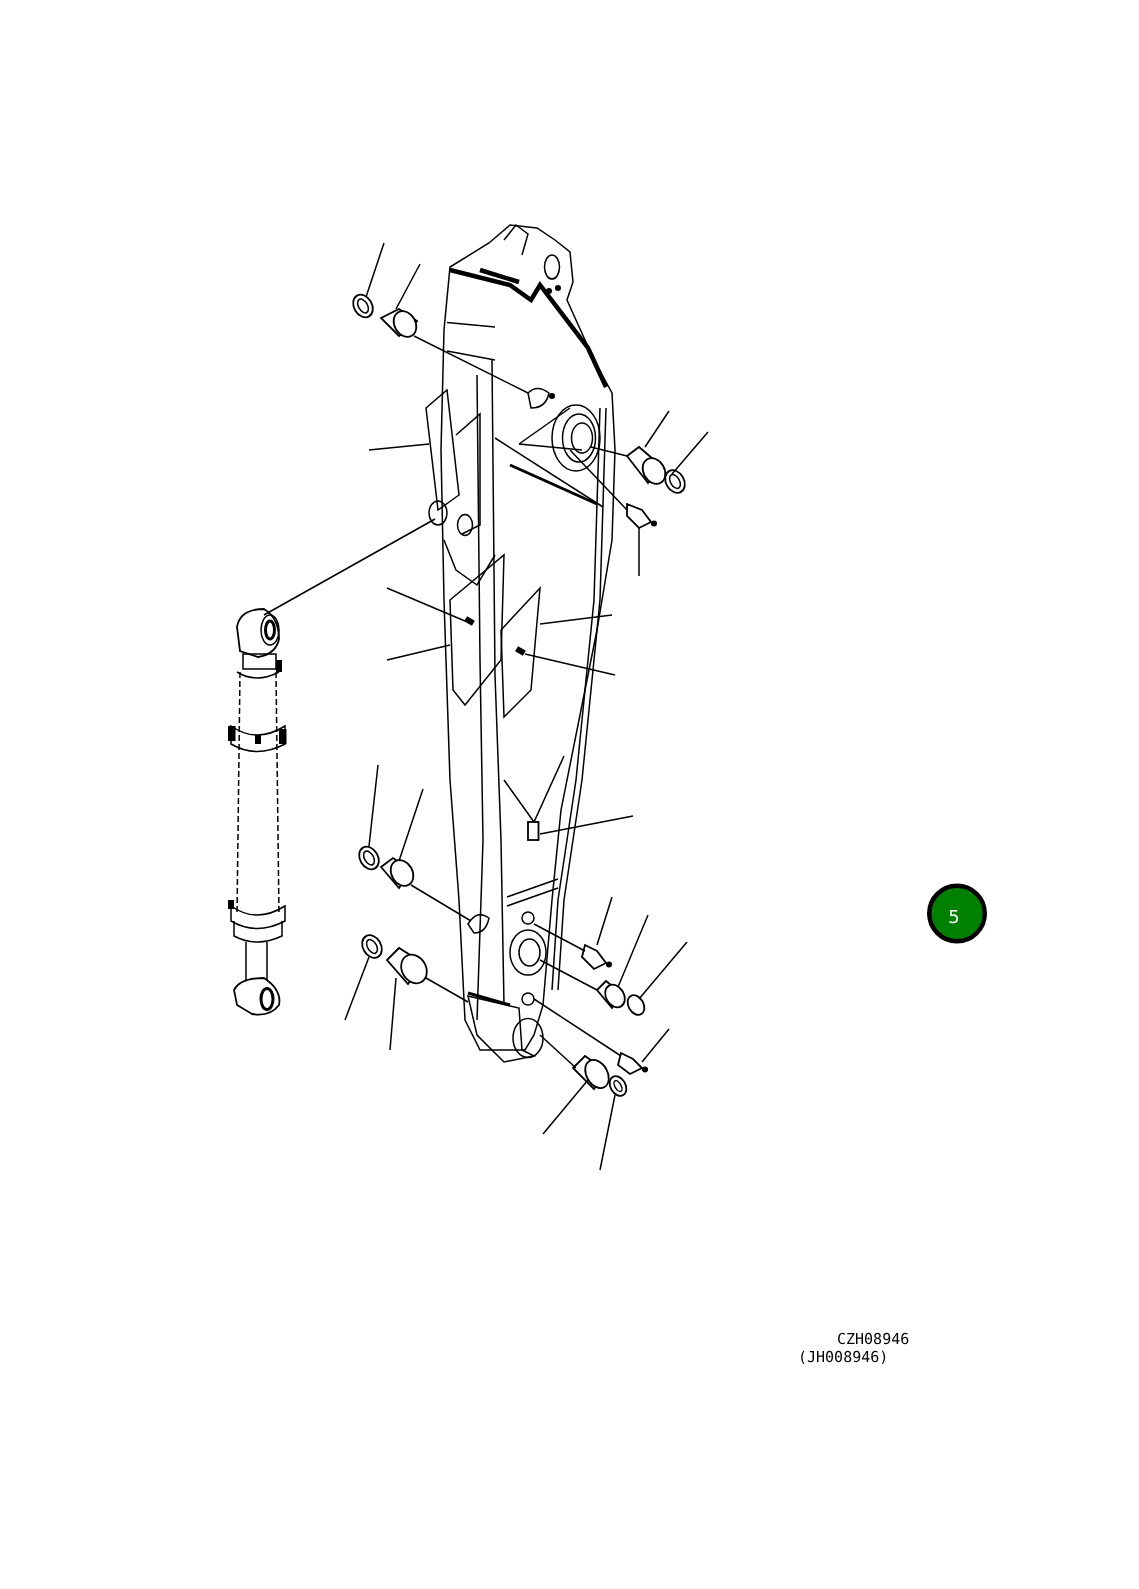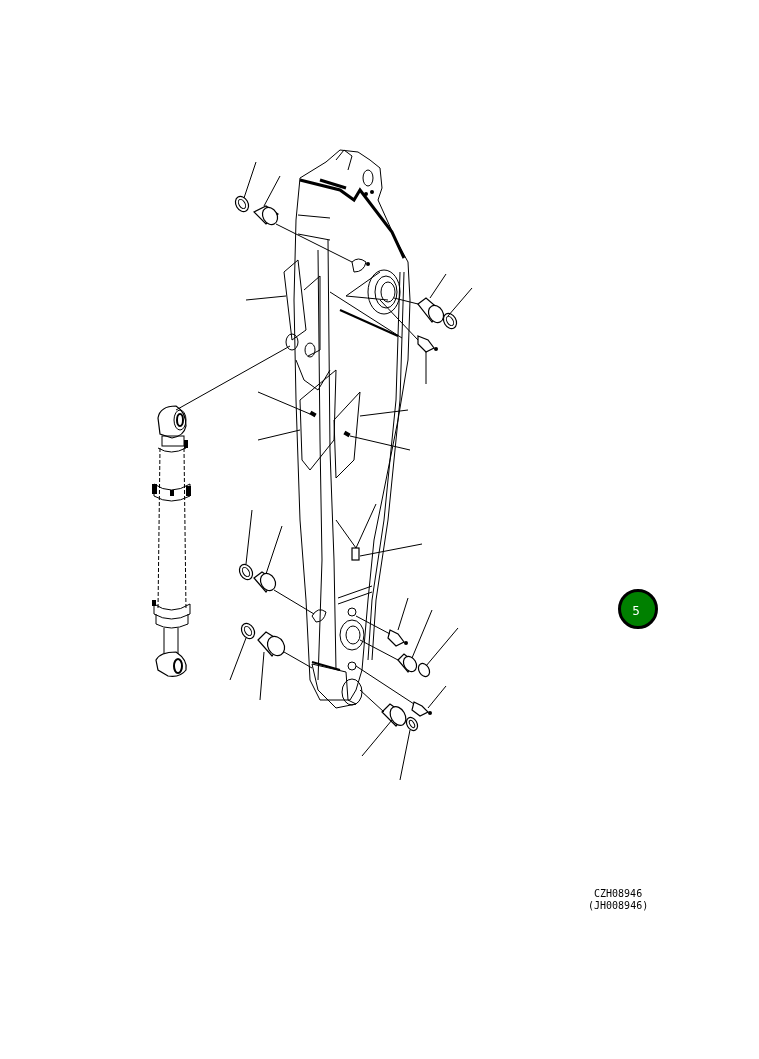--- a/index.html
+++ b/index.html
@@ -30,24 +30,23 @@
       display: flex; align-items: center; justify-content: center;
       cursor: pointer;
     }
     #callout span { position: relative; top: 2px; left: -2px; }
     .figcode {
       position: absolute;
       font-size: 10px;
       line-height: 11px;
       color: #000;
       white-space: nowrap;
-      margin-left: 36px;
     }
     #code1 { left: 558px; top: 888px; }
-    #code2 { left: 552px; top: 900px; }
+    #code2 { left: 532px; top: 900px; }
   </style>
 </head>
 <body>
 
 <div id="canvas">
   <svg id="drawing" width="759" height="1059" viewBox="0 0 759 1059">
 
     <g>
 
       <path class="ln" d="M296,220 L300,178 L326,162 L340,150 L358,152 L370,160 L380,168 L382,188 L378,200 L396,240 L408,262 L410,300 L408,360 L398,420 L386,480 L374,540 L368,600 L362,670 L356,690 L350,700 L320,700 L310,680 L306,600 L300,520 L296,400 L294,300 Z" fill="#fff"></path>

